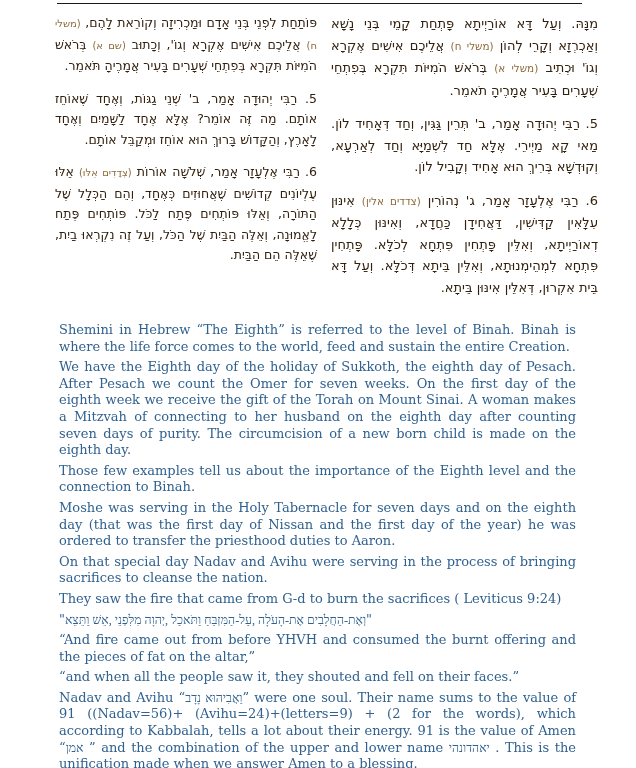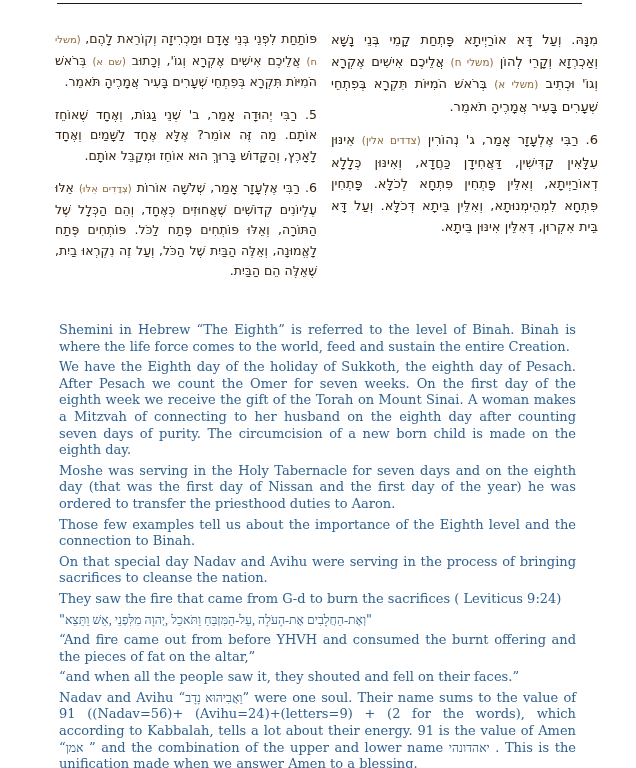--- a/index.html
+++ b/index.html
@@ -9,21 +9,21 @@
     font-family:"DejaVu Sans", sans-serif;
   }
   .top-rule{
     position:absolute;top:3px;left:57px;width:525px;height:1px;
     background:#1a1a1a;
   }
   .zohar-cols{
     position:absolute;top:13px;left:55px;width:543px;height:303px;
     display:flex;gap:14px;overflow:hidden;
   }
-  .zcol{direction:rtl;text-align:justify;color:var(--c-hebrew,#33210f);margin-top:16px;}
+  .zcol{direction:rtl;text-align:justify;color:var(--c-hebrew,#33210f);}
   .zcol p{margin:0 0 12px 0;}
   .col-he{width:262px;font-size:12.5px;line-height:20.5px;}
   .col-ar{width:267px;font-size:13px;line-height:21.5px;}
   .zcol .ref{color:var(--c-ref,#8d6a3a);font-size:0.8em;}
   .commentary{
     position:absolute;top:318px;left:55px;width:525px;
     font-family:"DejaVu Serif", serif;
     font-size:13px;line-height:16.6px;
     color:var(--c-english,#30618f);
     text-align:justify;
@@ -37,28 +37,29 @@
 <div class="top-rule"></div>
 
 <div class="zohar-cols">
   <div class="zcol col-he" id="col-hebrew">
       <p dir="rtl"><span class="main">פּוֹתַחַת לִפְנֵי בְּנֵי אָדָם וּמַכְרִיזָה וְקוֹרֵאת לָהֶם, </span><span class="ref">(משלי ח)</span><span class="main"> אֲלֵיכֶם אִישִׁים אֶקְרָא וְגוֹ', וְכָתוּב </span><span class="ref">(שם א)</span><span class="main"> בְּרֹאשׁ הֹמִיּוֹת תִּקְרָא בְּפִתְחֵי שְׁעָרִים בָּעִיר אֲמָרֶיהָ תֹּאמֵר.</span></p>
       <p dir="rtl"><span class="main">5. רַבִּי יְהוּדָה אָמַר, ב' שְׁנֵי גַגּוֹת, וְאֶחָד שֶׁאוֹחֵז אוֹתָם. מַה זֶּה אוֹמֵר? אֶלָּא אֶחָד לַשָּׁמַיִם וְאֶחָד לָאָרֶץ, וְהַקָּדוֹשׁ בָּרוּךְ הוּא אוֹחֵז וּמְקַבֵּל אוֹתָם.</span></p>
       <p dir="rtl"><span class="main">6. רַבִּי אֶלְעָזָר אָמַר, שְׁלֹשָׁה אוֹרוֹת </span><span class="ref">(צְדָדִים אֵלּוּ)</span><span class="main"> אֵלּוּ עֶלְיוֹנִים קְדוֹשִׁים שֶׁאֲחוּזִים כְּאֶחָד, וְהֵם הַכְּלָל שֶׁל הַתּוֹרָה, וְאֵלּוּ פּוֹתְחִים פֶּתַח לַכֹּל. פּוֹתְחִים פֶּתַח לָאֱמוּנָה, וְאֵלֶּה הַבַּיִת שֶׁל הַכֹּל, וְעַל זֶה נִקְרְאוּ בַיִת, שֶׁאֵלֶּה הֵם הַבַּיִת.</span></p>
     </div>
   <div class="zcol col-ar" id="col-aramaic">
       <p dir="rtl"><span class="main">מִנָּהּ. וְעַל דָּא אוֹרַיְיתָא פָּתְחַת קָמֵי בְּנֵי נָשָׁא וְאַכְרְזָא וְקָרֵי לְהוֹן </span><span class="ref">(משלי ח)</span><span class="main"> אֲלֵיכֶם אִישִׁים אֶקְרָא וְגוֹ' וּכְתִיב </span><span class="ref">(משלי א)</span><span class="main"> בְּרֹאשׁ הֹמִיּוֹת תִּקְרָא בְּפִתְחֵי שְׁעָרִים בָּעִיר אֲמָרֶיהָ תֹאמֵר.</span></p>
+      <p dir="rtl"><span class="main">5. רַבִּי יְהוּדָה אָמַר, ב' תְּרֵין גַּגִּין, וְחַד דְּאָחִיד לוֹן. מַאי קָא מַיְירֵי. אֶלָּא חַד לִשְׁמַיָּא וְחַד לְאַרְעָא, וְקוּדְשָׁא בְּרִיךְ הוּא אָחִיד וְקָבִיל לוֹן.</span></p>
       <p dir="rtl"><span class="main">6. רַבִּי אֶלְעָזָר אָמַר, ג' נְהוֹרִין </span><span class="ref">(צדדים אלין)</span><span class="main"> אִינּוּן עִלָּאִין קַדִּישִׁין, דַּאֲחִידָן כַּחֲדָא, וְאִינּוּן כְּלָלָא דְאוֹרַיְיתָא, וְאִלֵּין פָּתְחִין פִּתְחָא לְכֹלָּא. פָּתְחִין פִּתְחָא לִמְהֵימְנוּתָא, וְאִלֵּין בֵּיתָא דְּכֹלָּא. וְעַל דָּא בֵּית אִקְרוּן, דְּאִלֵּין אִינּוּן בֵּיתָא.</span></p>
     </div>
 </div>
 
 <div class="commentary" id="commentary">
     <p><span>Shemini in Hebrew “The Eighth” is referred to the level of Binah. Binah is where the life force comes to the world, feed and sustain the entire Creation.</span></p>
     <p><span>We have the Eighth day of the holiday of Sukkoth, the eighth day of Pesach. After Pesach we count the Omer for seven weeks. On the first day of the eighth week we receive the gift of the Torah on Mount Sinai. A woman makes a Mitzvah of connecting to her husband on the eighth day after counting seven days of purity. The circumcision of a new born child is made on the eighth day.</span></p>
+    <p><span>Those few examples tell us about the importance of the Eighth level and the connection to Binah.</span></p>
     <p><span>Moshe was serving in the Holy Tabernacle for seven days and on the eighth day (that was the first day of Nissan and the first day of the year) he was ordered to transfer the priesthood duties to Aaron.</span></p>
-    <p><span>Those few examples tell us about the importance of the Eighth level and the connection to Binah.</span></p>
     <p><span>On that special day Nadav and Avihu were serving in the process of bringing sacrifices to cleanse the nation.</span></p>
     <p><span>They saw the fire that came from G-d to burn the sacrifices ( Leviticus 9:24)</span></p>
     <p><span>"</span><span class="he-inline">‎וַתֵּצֵא‎ ‎אֵשׁ,‎ ‎מִלִּפְנֵי‎ ‎יְהוָה,‎ ‎וַתֹּאכַל‎ ‎עַל-הַמִּזְבֵּחַ,‎ ‎אֶת-הָעֹלָה‎ ‎וְאֶת-הַחֲלָבִים‎</span><span>"</span></p>
     <p><span>“And fire came out from before YHVH and consumed the burnt offering and the pieces of fat on the altar,”</span></p>
     <p><span>“and when all the people saw it, they shouted and fell on their faces.”</span></p>
     <p><span>Nadav and Avihu “</span><span class="he-inline">‎נָדָב‎ ‎וַאֲבִיהוּא‎</span><span>” were one soul. Their name sums to the value of 91 ((Nadav=56)+ (Avihu=24)+(letters=9) + (2 for the words), which according to Kabbalah, tells a lot about their energy. 91 is the value of Amen “</span><span class="he-inline">‎אמן‎</span><span> ” and the combination of the upper and lower name </span><span class="he-inline">‎יאהדונהי‎</span><span> . This is the unification made when we answer Amen to a blessing.</span></p>
   </div>
 
 </body></html>

